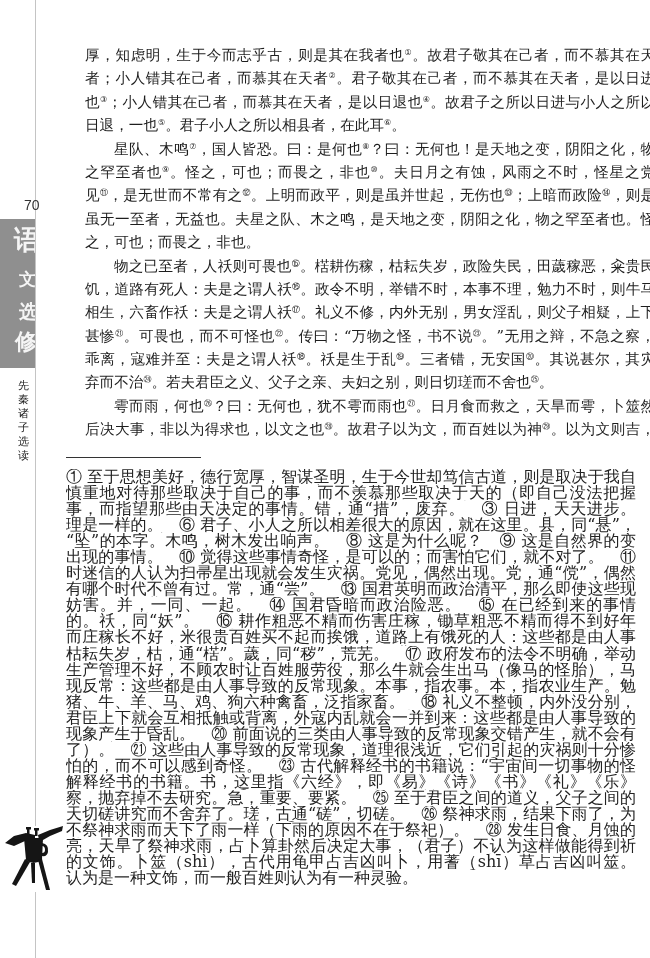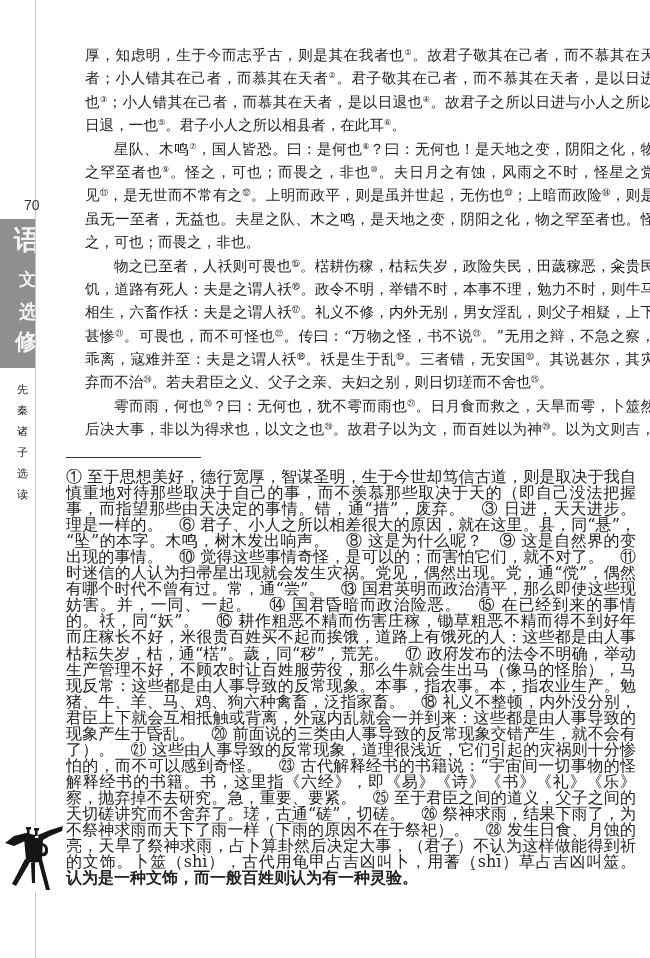--- a/index.html
+++ b/index.html
@@ -16,41 +16,41 @@
   .series-block {
     position:absolute; left:0; top:219px; width:35px; height:149px;
     background:#8f8f8f; overflow:hidden;
   }
   .series-char {
     position:absolute; color:#f5f5f5; font-weight:bold; line-height:1;
     font-family:"DejaVu Serif",serif;
   }
   .book-title {
     position:absolute; left:17px; top:379px; width:12px;
-    font-size:11px; line-height:21px; word-break:break-all; color:#222;
-    text-align:left;
+    font-size:11px; line-height:14px; word-break:break-all; color:#222;
+    text-align:right;
   }
   .jue-icon { position:absolute; left:5px; top:826px; width:60px; height:66px; background:#fff; }
 
   .main-text { position:absolute; left:66px; top:43px; width:570px;margin-left:19px; }
   .main-line {
     height:23.4px; line-height:23.4px; font-size:14.6px;
     text-align:justify; text-align-last:justify; overflow:hidden;
   }
   .main-line.indent { padding-left:29px; }
   .main-line.last { text-align-last:left; }
   .sup { font-size:8px; line-height:1; position:relative; top:-5px; }
 
   .fn-rule { position:absolute; left:66px; top:457px; width:135px; height:1px; background:#333; }
   .footnotes { position:absolute; left:66px; top:469px; width:570px; }
   .fn-line {
     height:16.05px; line-height:16.05px; font-size:16px;
     text-align:justify; text-align-last:justify; overflow:hidden; color:#222;
   }
-  .fn-line.last { text-align-last:left;font-weight:bold; }
+  .fn-line.last { text-align-last:left; }
 </style>
 </head>
 <body>
 
 <div class="v-rule"></div>
 
 <div class="page-number">70</div>
 
 <div class="series-block">
   <span class="series-char" style="left:14px; top:7px; font-size:27px;">语</span>

